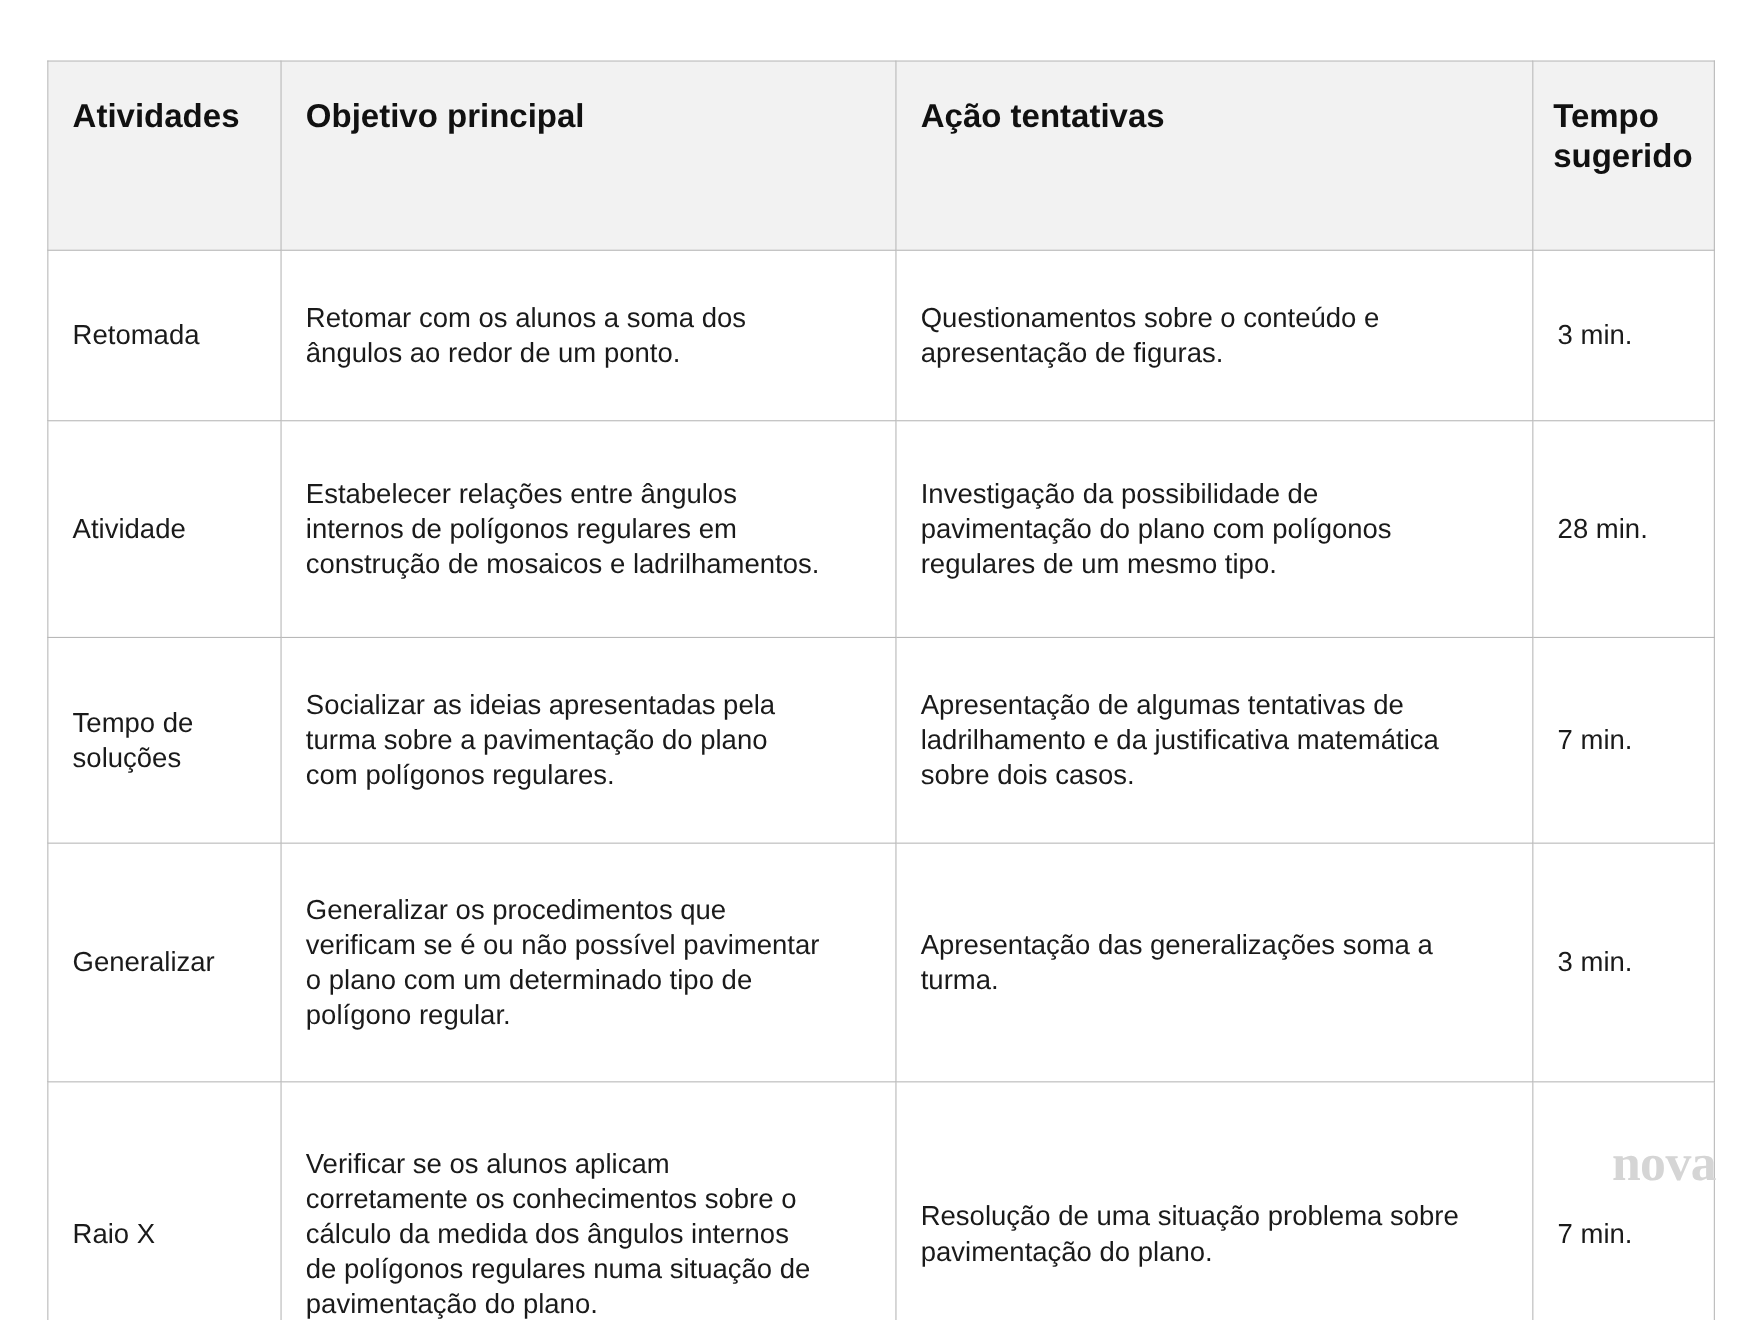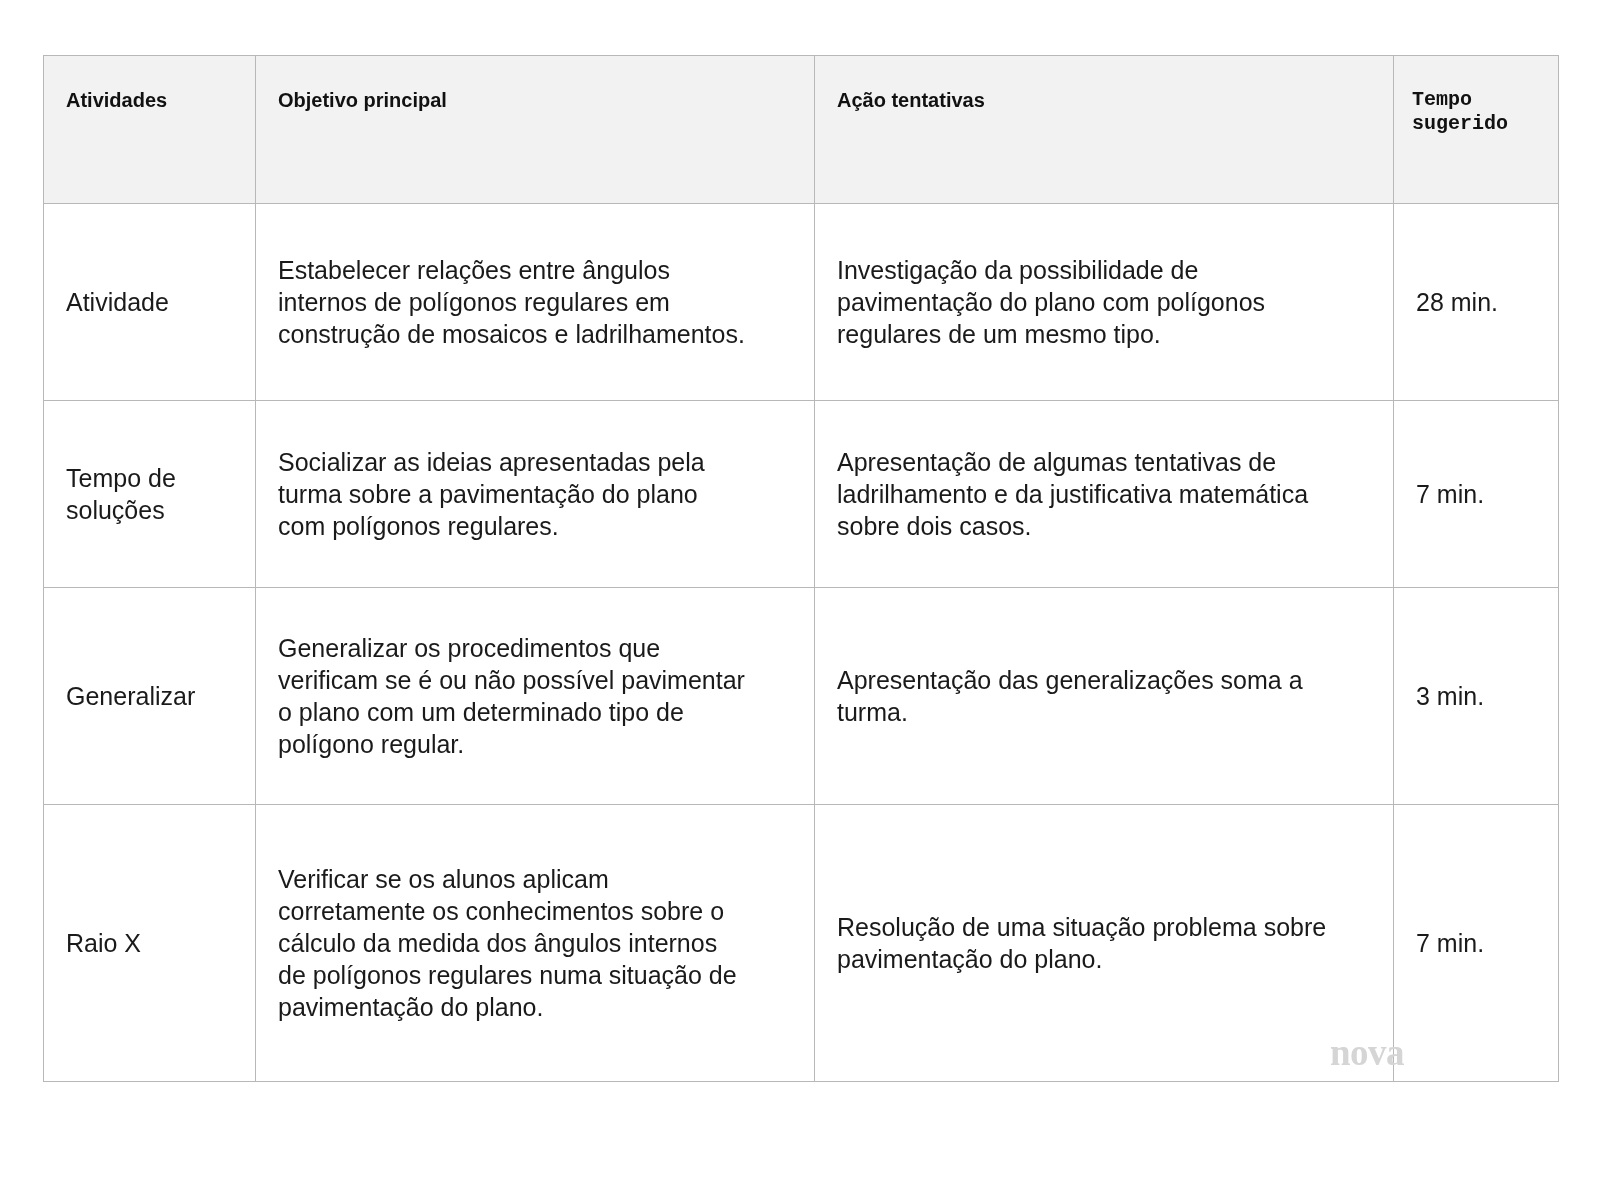--- a/index.html
+++ b/index.html
@@ -46,21 +46,21 @@
   table.plan-table th,
   table.plan-table td {
     border: 1px solid #b8b8b8;
     vertical-align: middle;
     background: #ffffff;
   }
 
   table.plan-table thead th {
     background: #f2f2f2;
     font-weight: bold;
-    font-size: 20px;
+    font-size: 30px;
     line-height: 1.22;
     color: #111111;
     text-align: left;
     padding: 32px 22px 66px 22px;
     height: 118px;
     box-sizing: border-box;
     vertical-align: top;
   }
 
   table.plan-table thead th.th-tempo {
@@ -95,24 +95,25 @@
   .row-r2 td { height: 160px; }
   .row-r3 td { height: 150px; }
   .row-r4 td { height: 180px; }
   .row-r5 td { height: 240px; }
 
   .logo {
     position: absolute;
     right: 40px;
     top: 1035px;
     width: 230px;
+    text-align: right;
     font-family: "Liberation Serif", serif;
     font-weight: bold;
     color: #d5d5d5;
-    font-size: 37px;
+    font-size: 47px;
     line-height: 0.98;
     letter-spacing: -0.5px;
     user-select: none;
   }
   .logo .logo-line {
     display: block;
   }
 </style>
 </head>
 <body>
@@ -125,25 +126,33 @@
         <col class="c1">
         <col class="c2">
         <col class="c3">
         <col class="c4">
       </colgroup>
       <thead>
         <tr>
           <th class="th-atividades">Atividades</th>
           <th class="th-objetivo">Objetivo principal</th>
           <th class="th-acao">Ação tentativas</th>
-          <th class="th-tempo" style="white-space:pre-line;font-family:Liberation Mono, monospace;">Tempo
+          <th class="th-tempo" style="white-space:pre-line;">Tempo
 sugerido</th>
         </tr>
       </thead>
       <tbody>
+        <tr class="row-r1">
+          <td class="col-atividade">Retomada</td>
+          <td class="col-objetivo">Retomar com os alunos a soma dos
+ângulos ao redor de um ponto.</td>
+          <td class="col-acao">Questionamentos sobre o conteúdo e
+apresentação de figuras.</td>
+          <td class="col-tempo">3 min.</td>
+        </tr>
         <tr class="row-r2">
           <td class="col-atividade">Atividade</td>
           <td class="col-objetivo">Estabelecer relações entre ângulos
 internos de polígonos regulares em
 construção de mosaicos e ladrilhamentos.</td>
           <td class="col-acao">Investigação da possibilidade de
 pavimentação do plano com polígonos
 regulares de um mesmo tipo.</td>
           <td class="col-tempo">28 min.</td>
         </tr>

